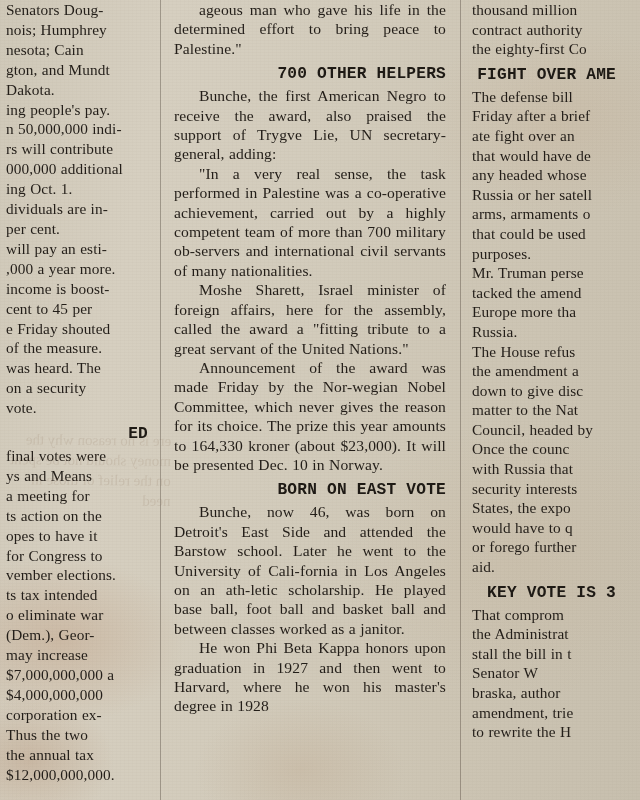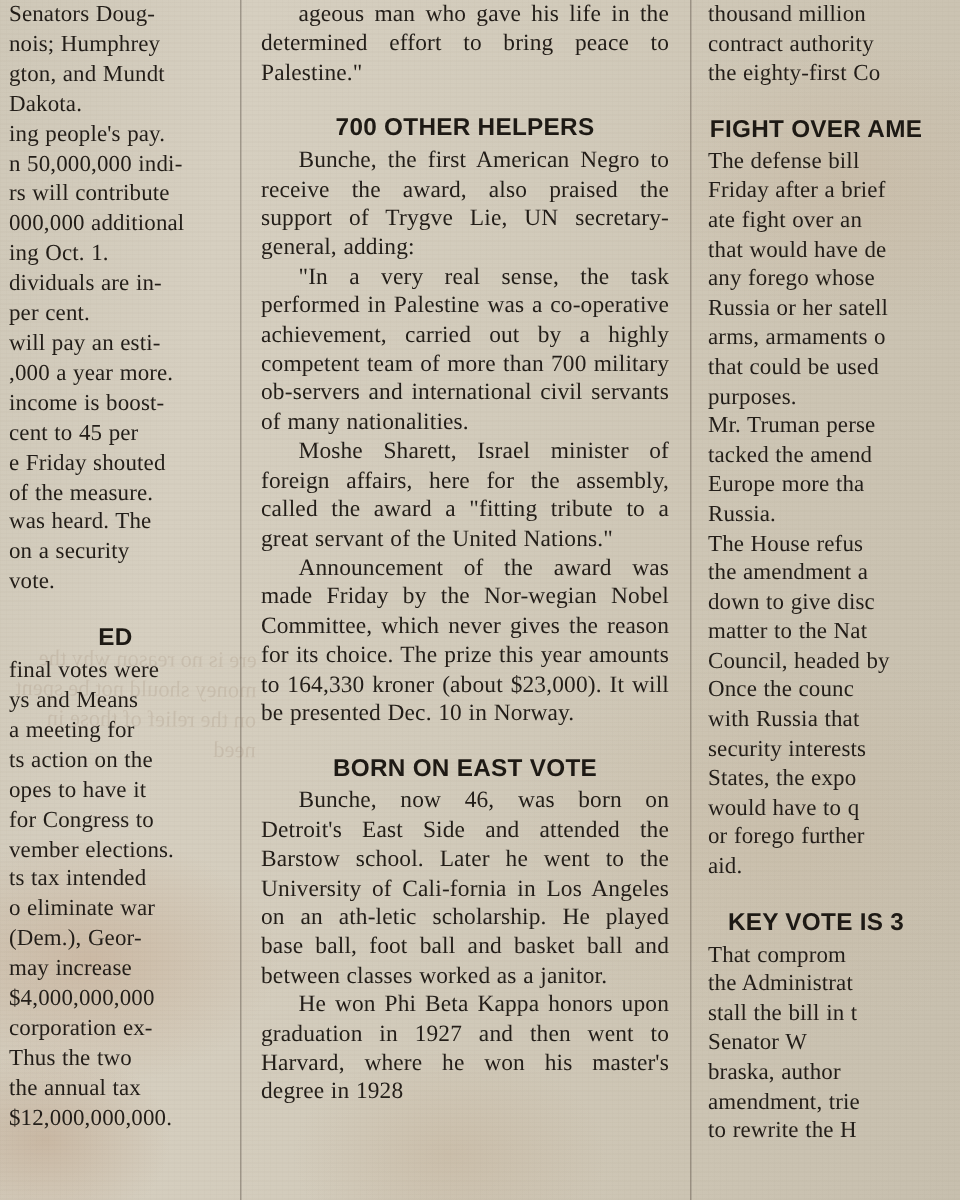--- a/index.html
+++ b/index.html
@@ -96,43 +96,44 @@
     font-size: 15.3px;
     line-height: 19.9px;
   }
   .col-right .para {
     font-size: 15.3px;
     line-height: 19.6px;
   }
   .para.noindent { text-indent: 0; }
 
   .subhead {
-    margin: 18px 0 2px 0;
-    font-family: Liberation Sans, sans-serif;
+    margin: 7px 0 2px 0;
+    font-family: Liberation Mono, monospace;
     font-weight: bold;
     font-size: 16.2px;
     line-height: 19px;
     letter-spacing: 0.2px;
     color: #1d1914;
-    text-align: center;
+    text-align: right;
   }
 
   
   .col, .subhead { text-rendering: optimizeLegibility; }
 </style>
 </head>
 <body>
 
 <div id="page">
 
   <div class="columns">
 
     <div class="col col-left">
         <p class="para noindent">Senators Doug-</p>
         <p class="para noindent">nois; Humphrey</p>
+        <p class="para noindent">nesota; Cain</p>
         <p class="para noindent">gton, and Mundt</p>
         <p class="para noindent">Dakota.</p>
         <p class="para noindent">ing people's pay.</p>
         <p class="para noindent">n 50,000,000 indi-</p>
         <p class="para noindent">rs will contribute</p>
         <p class="para noindent">000,000 additional</p>
         <p class="para noindent">ing Oct. 1.</p>
         <p class="para noindent">dividuals are in-</p>
         <p class="para noindent">per cent.</p>
         <p class="para noindent">will pay an esti-</p>
@@ -149,20 +150,21 @@
         <p class="para noindent">ys and Means</p>
         <p class="para noindent">a meeting for</p>
         <p class="para noindent">ts action on the</p>
         <p class="para noindent">opes to have it</p>
         <p class="para noindent">for Congress to</p>
         <p class="para noindent">vember elections.</p>
         <p class="para noindent">ts tax intended</p>
         <p class="para noindent">o eliminate war</p>
         <p class="para noindent"> (Dem.), Geor-</p>
         <p class="para noindent">may increase</p>
+        <p class="para noindent">$7,000,000,000 a</p>
         <p class="para noindent">$4,000,000,000</p>
         <p class="para noindent">corporation ex-</p>
         <p class="para noindent">Thus the two</p>
         <p class="para noindent">the annual tax</p>
         <p class="para noindent">$12,000,000,000.</p>
       </div>
     <div class="col col-mid">
         <p class="para">ageous man who gave his life in the determined effort to bring peace to Palestine."</p>
         <div class="subhead">700 OTHER HELPERS</div>
         <p class="para">Bunche, the first American Negro to receive the award, also praised the support of Trygve Lie, UN secretary-general, adding:</p>
@@ -175,21 +177,21 @@
       </div>
     <div class="col col-right">
         <p class="para noindent">thousand million</p>
         <p class="para noindent">contract authority</p>
         <p class="para noindent">the eighty-first Co</p>
         <div class="subhead">FIGHT OVER AME</div>
         <p class="para noindent">The defense bill</p>
         <p class="para noindent">Friday after a brief</p>
         <p class="para noindent">ate fight over an</p>
         <p class="para noindent">that would have de</p>
-        <p class="para noindent">any forego whose</p>
+        <p class="para noindent">any headed whose</p>
         <p class="para noindent">Russia or her satell</p>
         <p class="para noindent">arms, armaments o</p>
         <p class="para noindent">that could be used</p>
         <p class="para noindent">purposes.</p>
         <p class="para noindent">Mr. Truman perse</p>
         <p class="para noindent">tacked the amend</p>
         <p class="para noindent">Europe more tha</p>
         <p class="para noindent">Russia.</p>
         <p class="para noindent">The House refus</p>
         <p class="para noindent">the amendment a</p>

